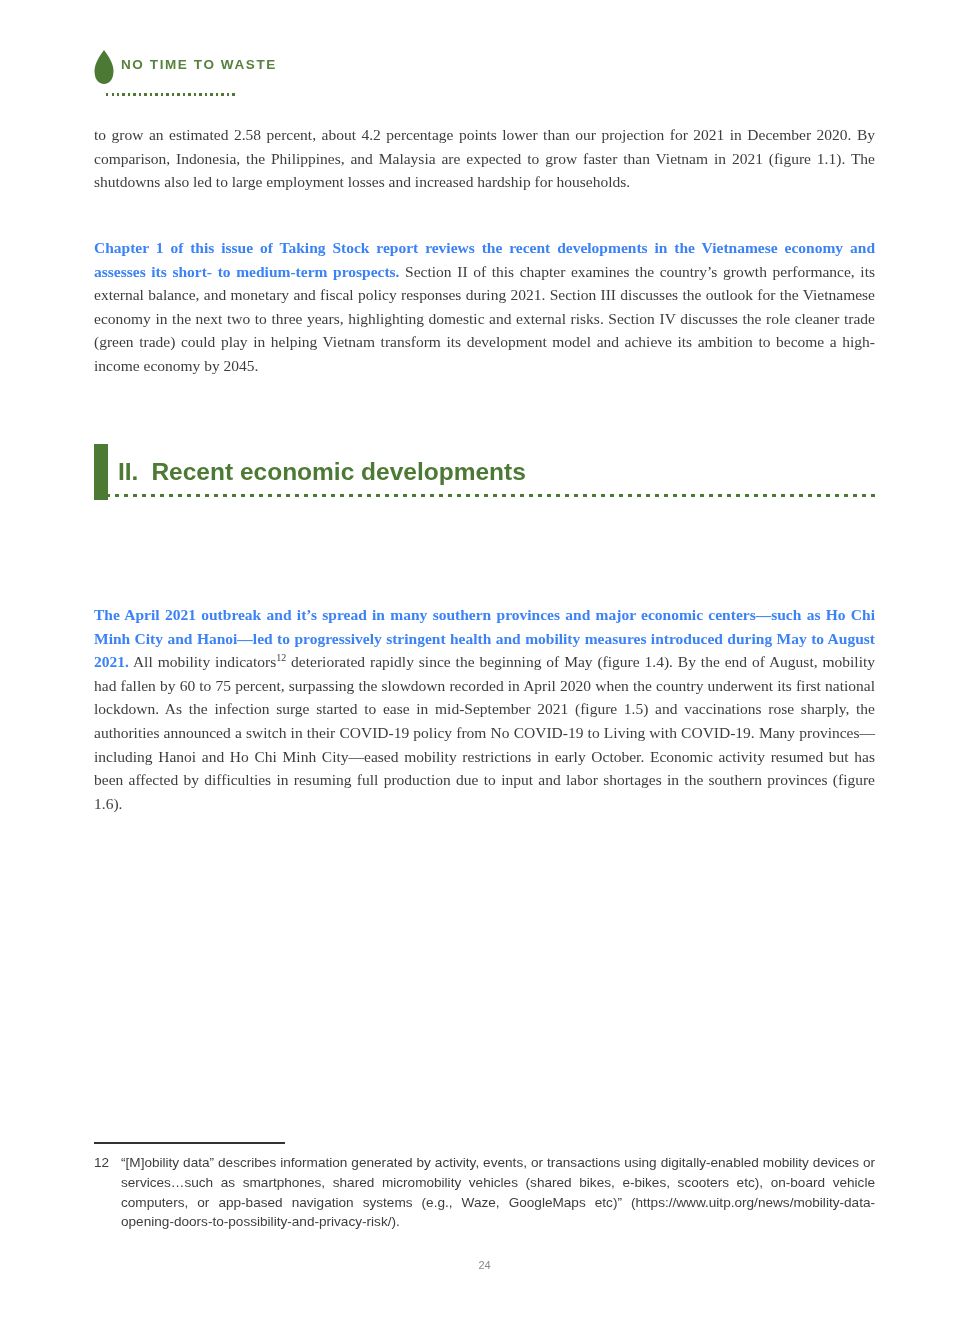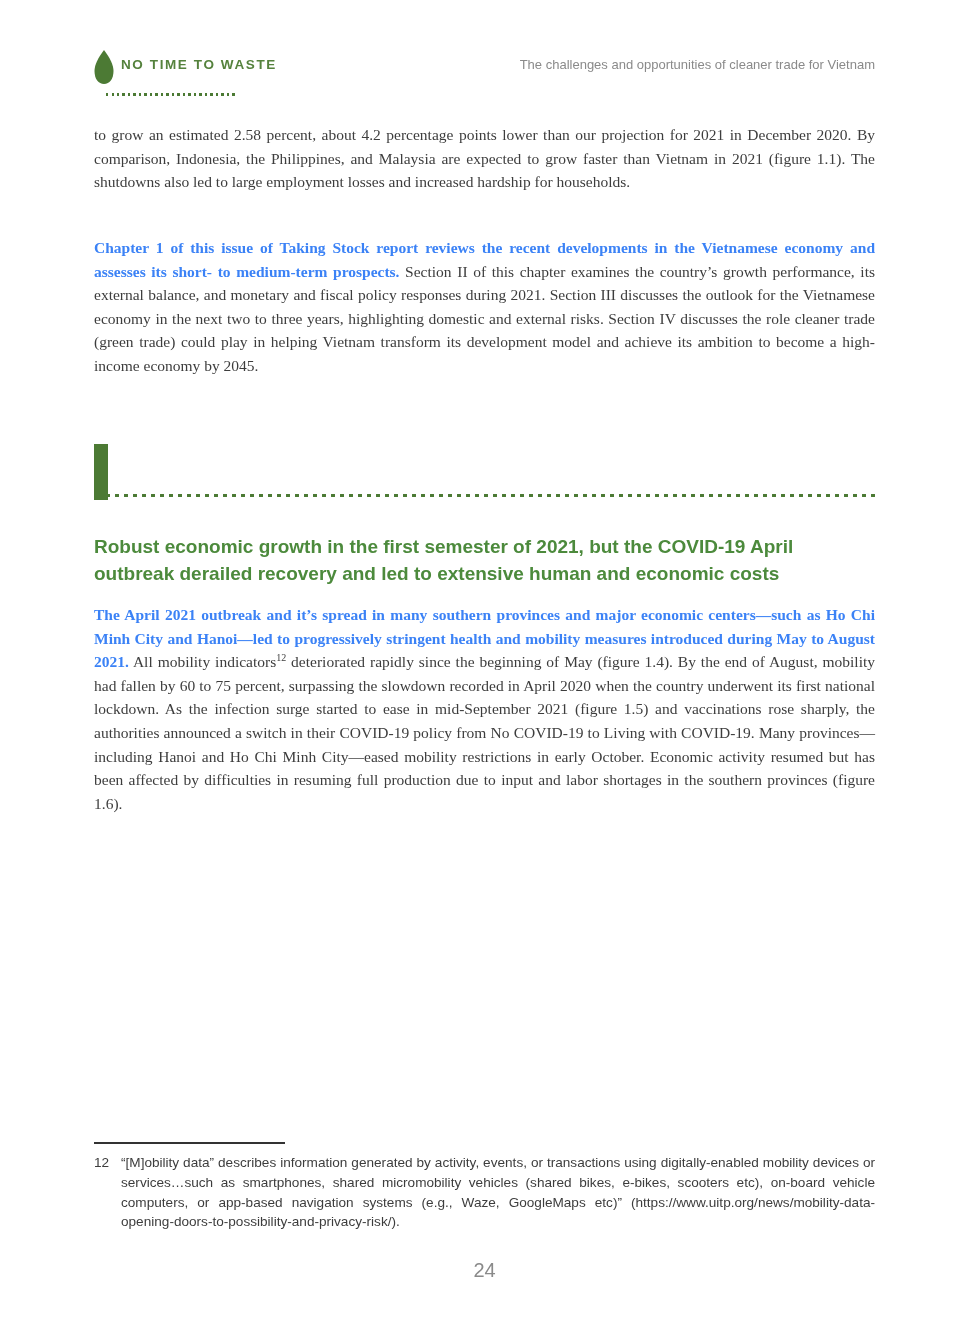--- a/index.html
+++ b/index.html
@@ -63,55 +63,56 @@
   .footnote { position:absolute; top:1138px; left:94px; width:781px; }
   .footnote-rule { width:191px; height:2px; background:#333333; margin-bottom:9px; }
   .footnote-body {
     display:flex; font-size:13.6px; line-height:19.8px; color:#3d3d3d;
   }
   .footnote-number { flex:0 0 27px; }
   .footnote-text { flex:1; text-align:justify; }
   
   .page-number {
     position:absolute; top:1255px; left:0; width:100%;
-    text-align:center; color:#8a8a8a; font-size:20px;
+    text-align:center; color:#8a8a8a; font-size:11px;
   }
 </style>
 </head>
 <body>
 
 <div class="page">
 
   <div class="header">
     <div class="logo">
       <span class="leaf">
         <svg width="20" height="34" viewBox="0 0 20 34">
           <path d="M10 0 C4 8 0.5 15 0.5 21 C0.5 29 4.5 34 10 34 C15.5 34 19.5 29 19.5 21 C19.5 15 16 8 10 0 Z" fill="#4C7A34"></path>
         </svg>
       </span>
       <span class="logo-text">NO TIME TO WASTE</span>
       <span class="logo-dots"></span>
     </div>
-    <div class="header-right">The challenges and opportunities of cleaner trade for Vietnam</div>
   </div>
 
   <p class="para" style="top:119px;">
     <span>to grow an estimated 2.58 percent, about 4.2 percentage points lower than our projection for 2021 in December 2020. By comparison, Indonesia, the Philippines, and Malaysia are expected to grow faster than Vietnam in 2021 (figure 1.1). The shutdowns also led to large employment losses and increased hardship for households.</span>
   </p>
 
   <p class="para" style="top:232px;">
     <span class="bold">Chapter 1 of this issue of Taking Stock report reviews the recent developments in the Vietnamese economy and assesses its short- to medium-term prospects.</span><span> Section II of this chapter examines the country’s growth performance, its external balance, and monetary and fiscal policy responses during 2021. Section III discusses the outlook for the Vietnamese economy in the next two to three years, highlighting domestic and external risks. Section IV discusses the role cleaner trade (green trade) could play in helping Vietnam transform its development model and achieve its ambition to become a high-income economy by 2045.</span>
   </p>
 
   <div class="section-heading">
     <div class="section-bar"></div>
+    <div class="section-title-row">
+      <span class="section-number">II.</span><span>Recent economic developments</span>
+    </div>
     <div class="section-dots"></div>
   </div>
 
-  <h3 class="subheading">Robust economic growth in the first semester of 2021, but the COVID-19 April outbreak derailed recovery and led to extensive human and economic costs</h3>
 
   <p class="para" style="top:599px;">
     <span class="bold">The April 2021 outbreak and it’s spread in many southern provinces and major economic centers—such as Ho Chi Minh City and Hanoi—led to progressively stringent health and mobility measures introduced during May to August 2021.</span><span> All mobility indicators</span><sup>12</sup><span> deteriorated rapidly since the beginning of May (figure 1.4). By the end of August, mobility had fallen by 60 to 75 percent, surpassing the slowdown recorded in April 2020 when the country underwent its first national lockdown. As the infection surge started to ease in mid-September 2021 (figure 1.5) and vaccinations rose sharply, the authorities announced a switch in their COVID-19 policy from No COVID-19 to Living with COVID-19. Many provinces—including Hanoi and Ho Chi Minh City—eased mobility restrictions in early October. Economic activity resumed but has been affected by difficulties in resuming full production due to input and labor shortages in the southern provinces (figure 1.6).</span>
   </p>
 
   <div class="footnote">
     <div class="footnote-rule"></div>
     <div class="footnote-body">
       <span class="footnote-number">12</span>
       <span class="footnote-text">“[M]obility data” describes information generated by activity, events, or transactions using digitally-enabled mobility devices or services…such as smartphones, shared micromobility vehicles (shared bikes, e-bikes, scooters etc), on-board vehicle computers, or app-based navigation systems (e.g., Waze, GoogleMaps etc)” (https://www.uitp.org/news/mobility-data-opening-doors-to-possibility-and-privacy-risk/).</span>

